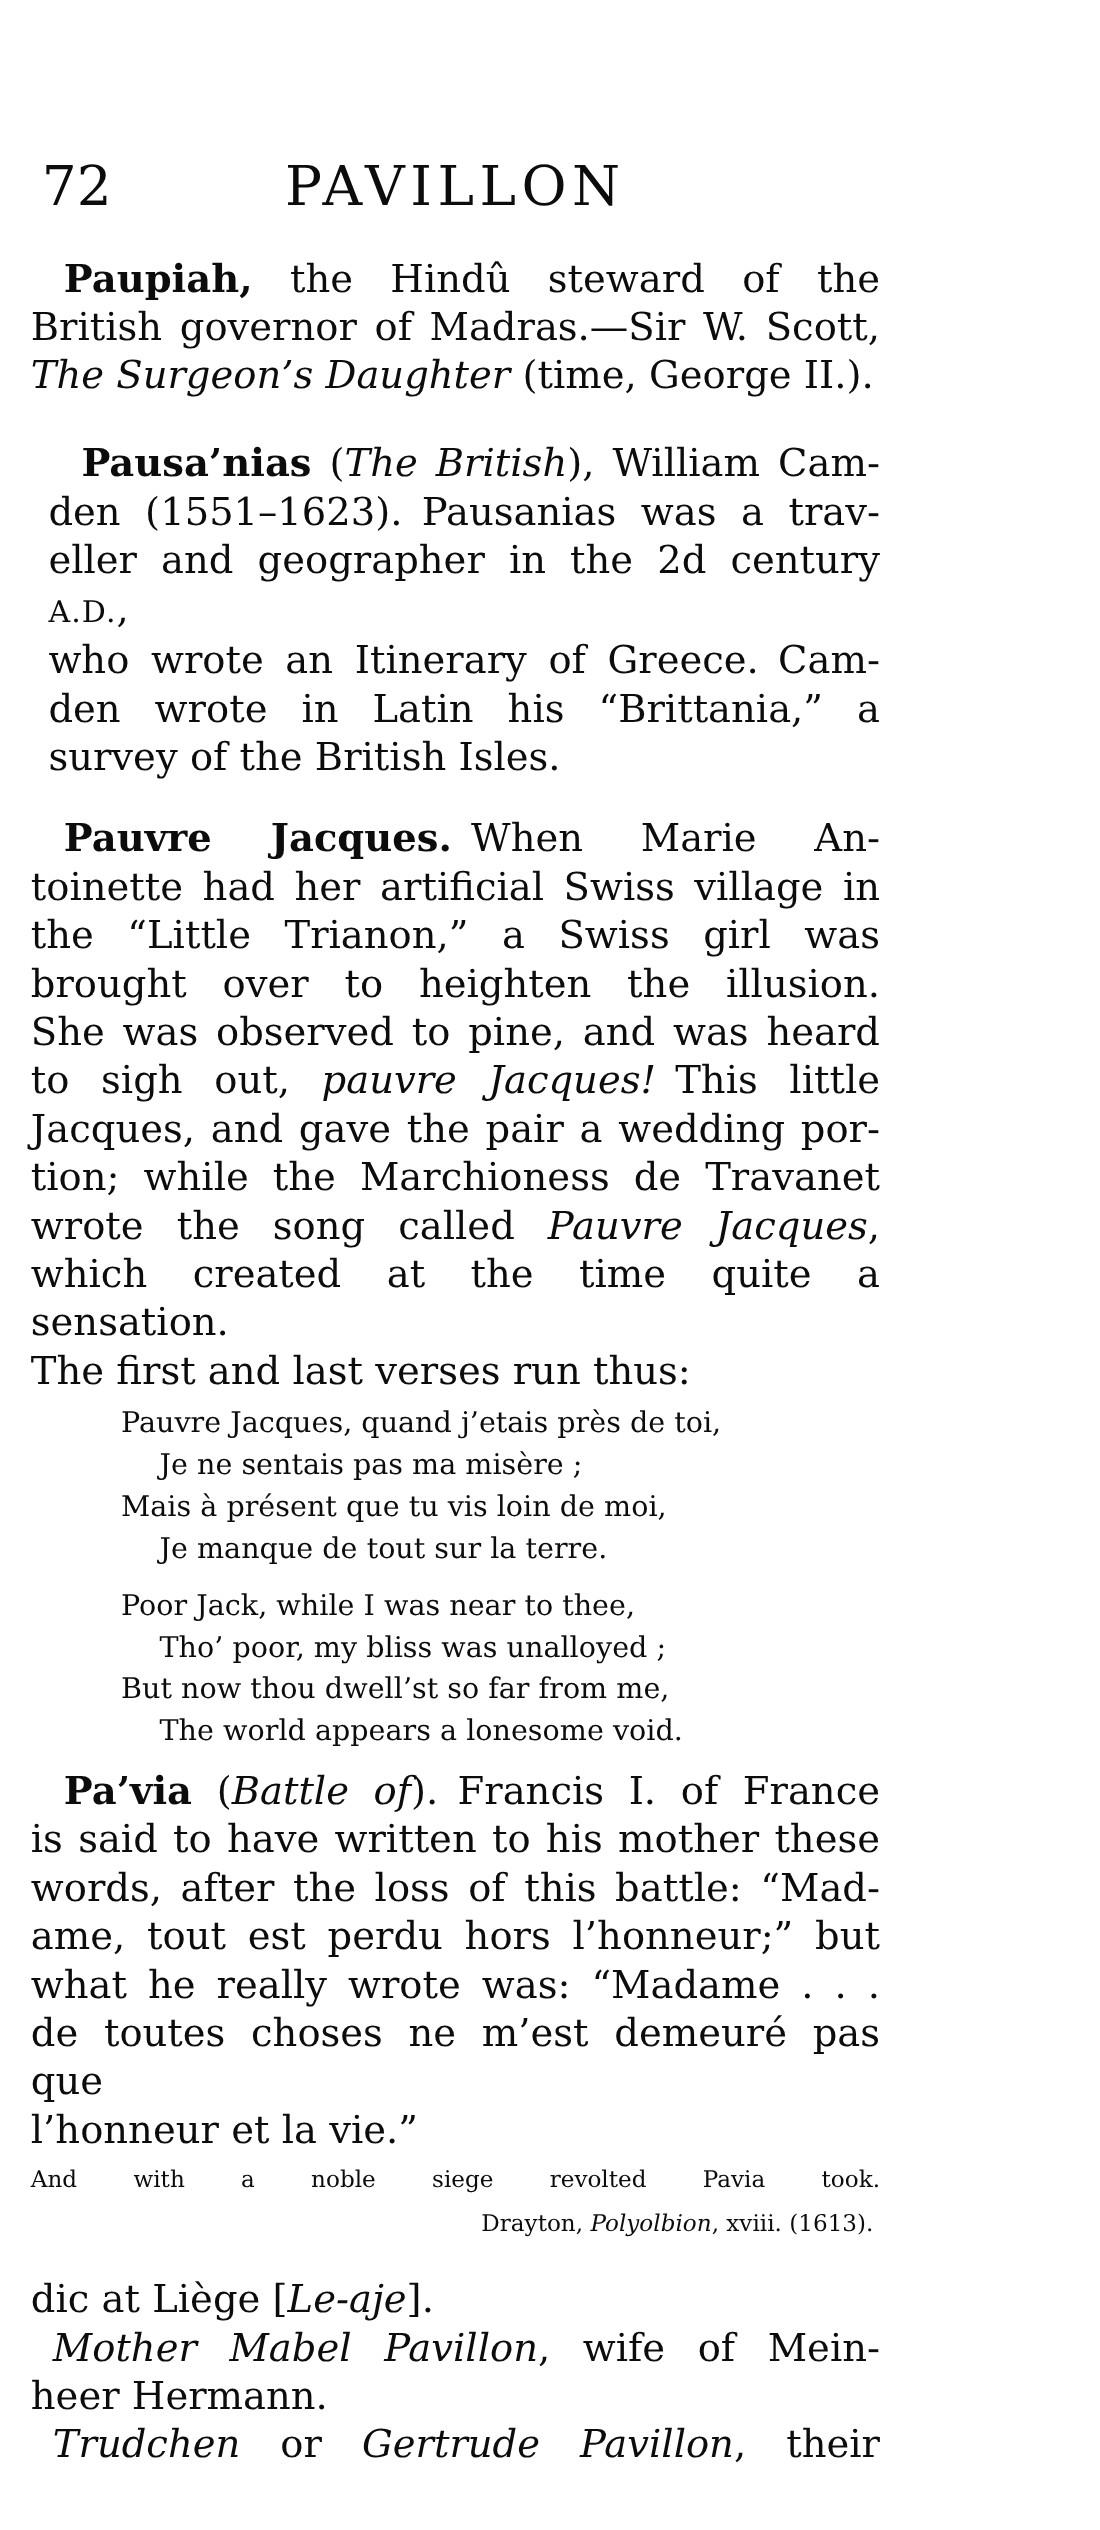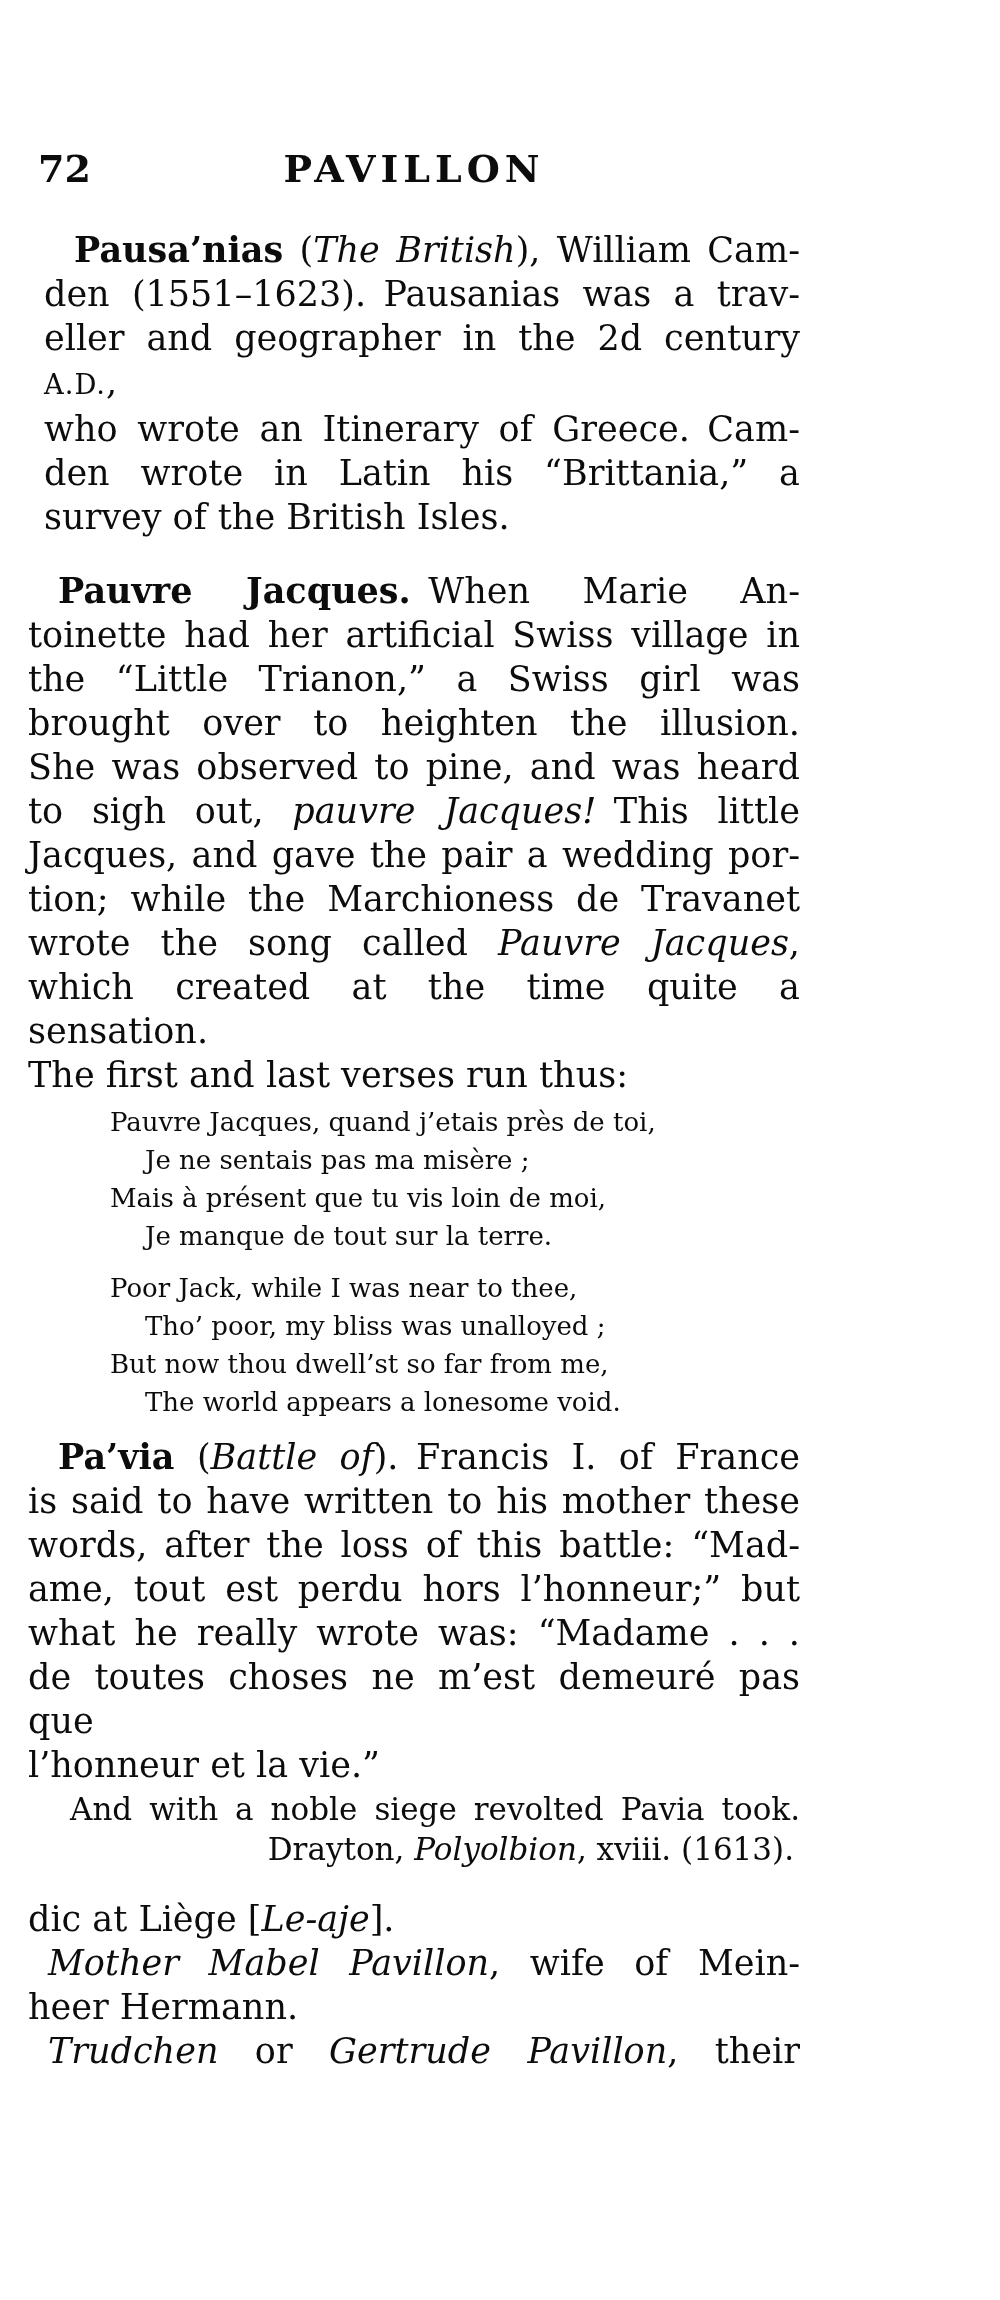--- a/index.html
+++ b/index.html
@@ -3,38 +3,38 @@
 <meta charset="utf-8">
 <style>
   html, body { margin:0; padding:0; background:#ffffff; }
   .page {
     position:relative; width:1000px; height:2300px;
     background:#ffffff; overflow:hidden;
     font-family:"DejaVu Serif", serif; color:#0c0c0c;
   }
   .content { position:absolute; left:28px; top:0; width:772px; }
 
-  .hdr { position:relative; margin-top:146px; height:46px; font-size:38px; line-height:46px;font-weight:bold; }
+  .hdr { position:relative; margin-top:146px; height:46px; font-size:50px; line-height:46px; }
   .pageno { position:absolute; left:10px; top:0; }
   .title { text-align:center; letter-spacing:5px; }
 
   .entry { font-size:35px; }
   .ln { line-height:44px; min-height:44px; }
   .jf { text-align:justify; text-align-last:justify; }
   .ind  { text-indent:30px; }
   .ind2 { text-indent:20px; }
   .b { font-weight:700; }
   .i { font-style:italic; }
   .sc { font-size:0.78em; letter-spacing:1px; }
 
   .verse { font-size:26px; }
   .verse .ln { line-height:38px; min-height:38px; padding-left:82px; }
   .verse .ln.e { padding-left:117px; }
 
-  .cite { font-size:31px;margin-left:42px; }
+  .cite { font-size:21px; }
   .cite .ln { line-height:40px; min-height:40px; }
   .cite .c2 { text-align:right; padding-right:6px; }
 
   #e1 { margin-top:40px; }
   #e2 { margin-top:36px;margin-left:16px; }
   #e3 { margin-top:30px; }
   #vf { margin-top:6px; }
   #ve { margin-top:14px; }
   #e4 { margin-top:14px; }
   #ct { margin-top:2px; }
@@ -44,20 +44,25 @@
 <body>
 
 <div class="page">
   <div class="content">
 
     <div class="hdr">
       <span class="pageno">72</span>
       <div class="title">PAVILLON</div>
     </div>
 
+    <div class="entry" id="e1">
+      <div class="ln jf ind"><span class="b">Paupiah,</span><span> the Hindû steward of the</span></div>
+      <div class="ln jf"><span>British governor of Madras.—Sir W. Scott,</span></div>
+      <div class="ln"><span class="i">The Surgeon’s Daughter</span><span> (time, George II.).</span></div>
+    </div>
 
     <div class="entry" id="e2">
       <div class="ln jf ind"><span class="b">Pausa’nias</span><span> (</span><span class="i">The British</span><span>), William Cam-</span></div>
       <div class="ln jf"><span>den (1551–1623). Pausanias was a trav-</span></div>
       <div class="ln jf"><span>eller and geographer in the 2d century </span><span class="sc">A.D.</span><span>,</span></div>
       <div class="ln jf"><span>who wrote an Itinerary of Greece. Cam-</span></div>
       <div class="ln jf"><span>den wrote in Latin his “Brittania,” a</span></div>
       <div class="ln"><span>survey of the British Isles.</span></div>
     </div>
 

